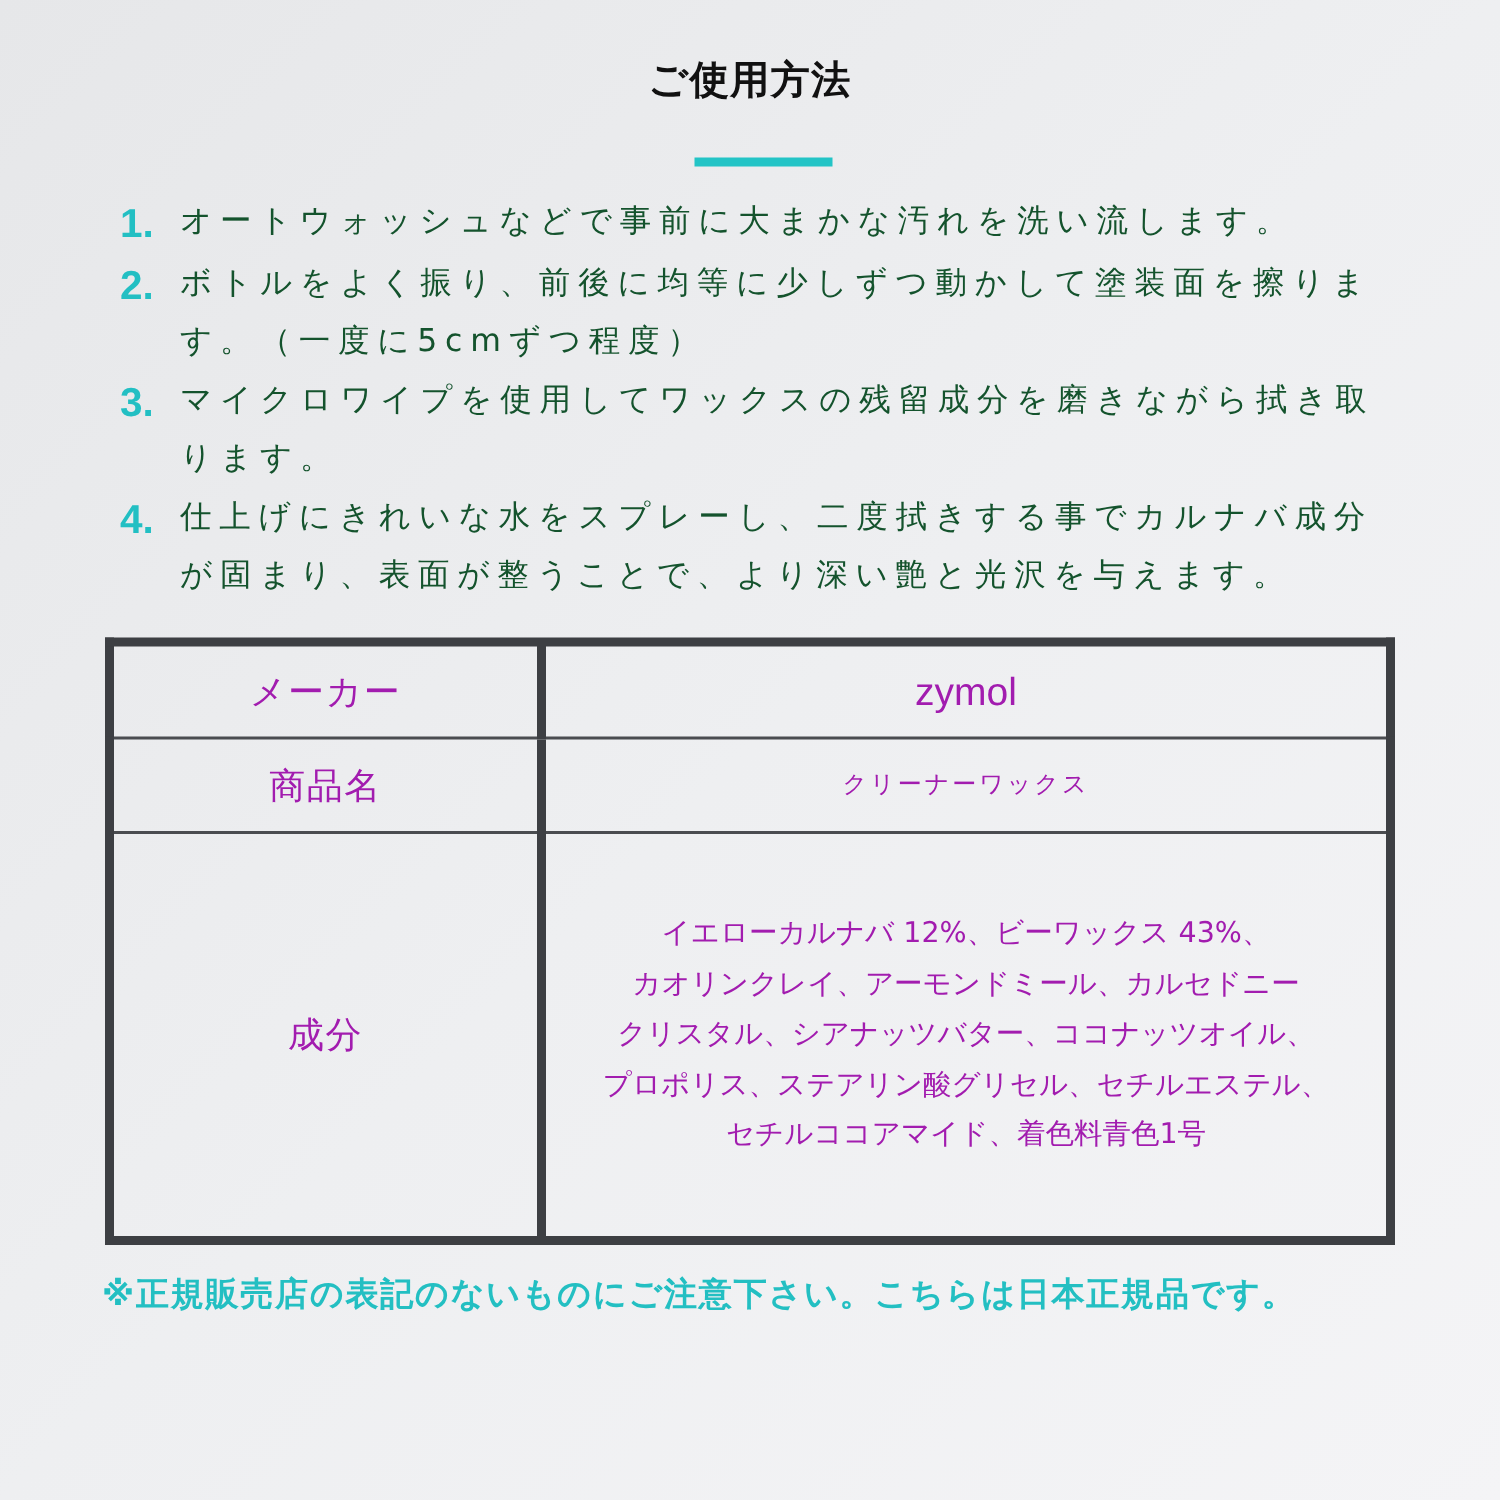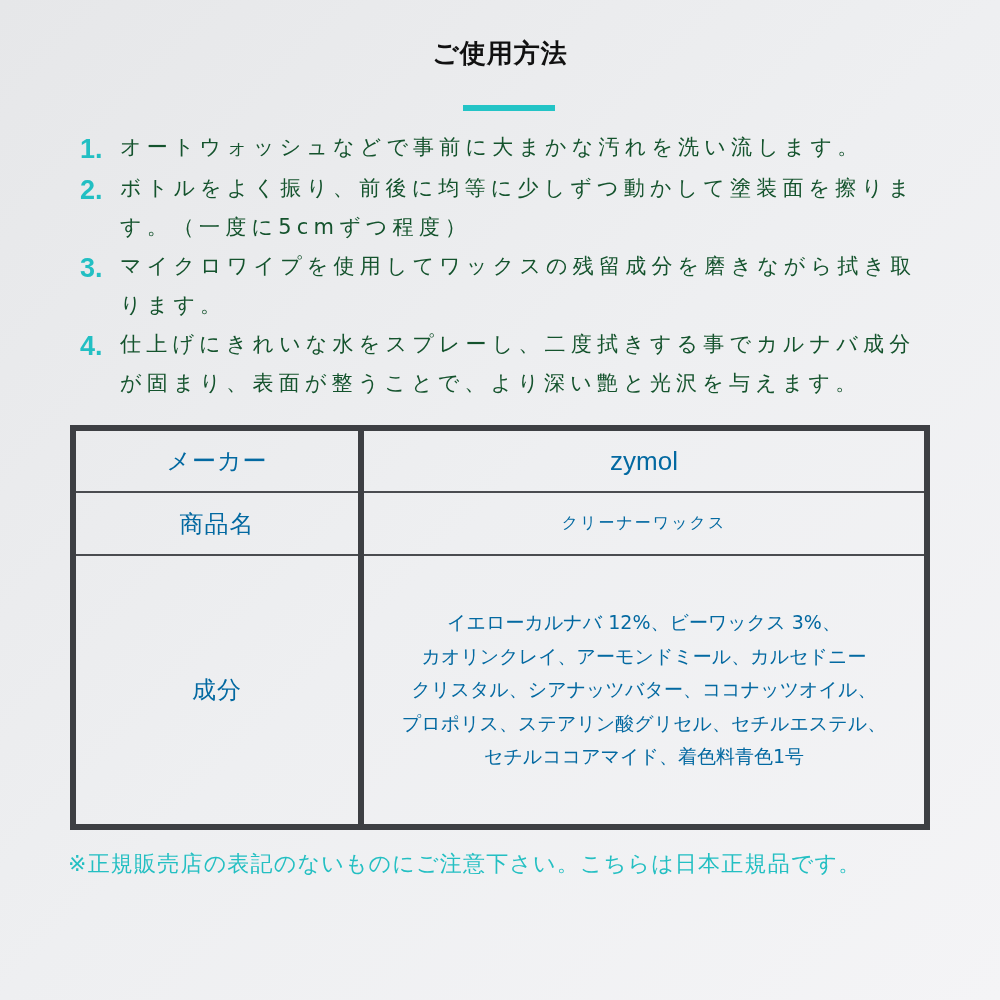--- a/index.html
+++ b/index.html
@@ -32,30 +32,30 @@
       width: 810px;
     }
     table.spec {
       position: absolute; top: 425px; left: 70px; width: 860px; height: 405px;
       border-collapse: collapse;
       border: 6px solid #3d3f43;
     }
     table.spec td {
       border-top: 2px solid #4a4c50;
       text-align: center; vertical-align: middle;
-      color: #0369a1;
+      color: #a21caf;
     }
     table.spec tr:first-child td { border-top: none; }
     td.label { width: 280px; border-right: 6px solid #3d3f43; font-size: 24px; letter-spacing: 1px; }
     td.value { font-size: 26px; font-family: Liberation Sans, sans-serif; }
     td.value.jp { font-family: Liberation Serif, serif; font-size: 16px; letter-spacing: 2px; }
     td.value.ing { font-family: "DejaVu Sans", sans-serif; font-size: 19px; line-height: 33.5px; letter-spacing: 0px; }
     .notes {
       position: absolute; top: 845px; left: 68px; width: 880px;
-      color: #23bfc2; font-weight: normal; font-size: 22px; line-height: 38px;
+      color: #23bfc2; font-weight: bold; font-size: 22px; line-height: 38px;
       letter-spacing: 1.2px;
     }
   </style>
 </head>
 <body>
 
 <div class="title">ご使用方法</div>
 <div class="title-underline"></div>
 
 <div class="steps">
@@ -83,21 +83,21 @@
     <td class="label">メーカー</td>
     <td class="value">zymol</td>
   </tr>
   <tr style="height:63px">
     <td class="label">商品名</td>
     <td class="value jp">クリーナーワックス</td>
   </tr>
   <tr>
     <td class="label">成分</td>
     <td class="value ing">
-      <div>イエローカルナバ 12%、ビーワックス 3%、</div>
+      <div>イエローカルナバ 12%、ビーワックス 43%、</div>
       <div>カオリンクレイ、アーモンドミール、カルセドニー</div>
       <div>クリスタル、シアナッツバター、ココナッツオイル、</div>
       <div>プロポリス、ステアリン酸グリセル、セチルエステル、</div>
       <div>セチルココアマイド、着色料青色1号</div>
     </td>
   </tr>
 </tbody>
   </table>
 
 <div class="notes">

